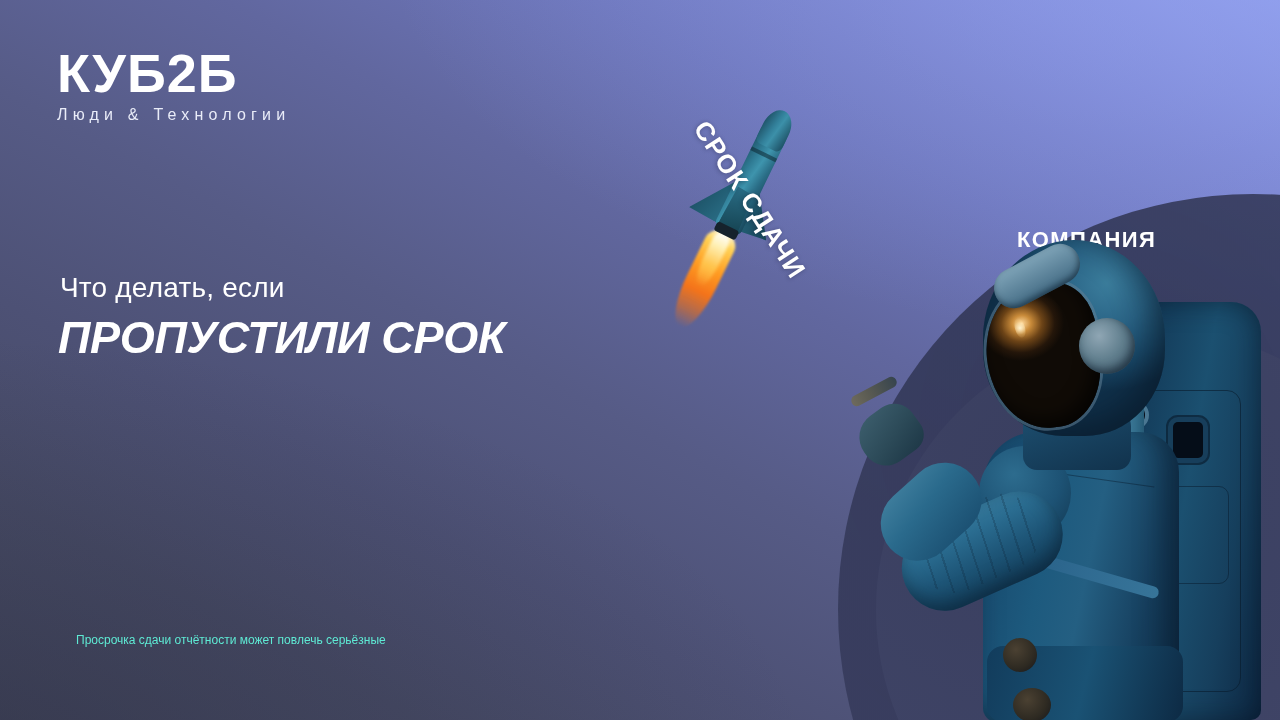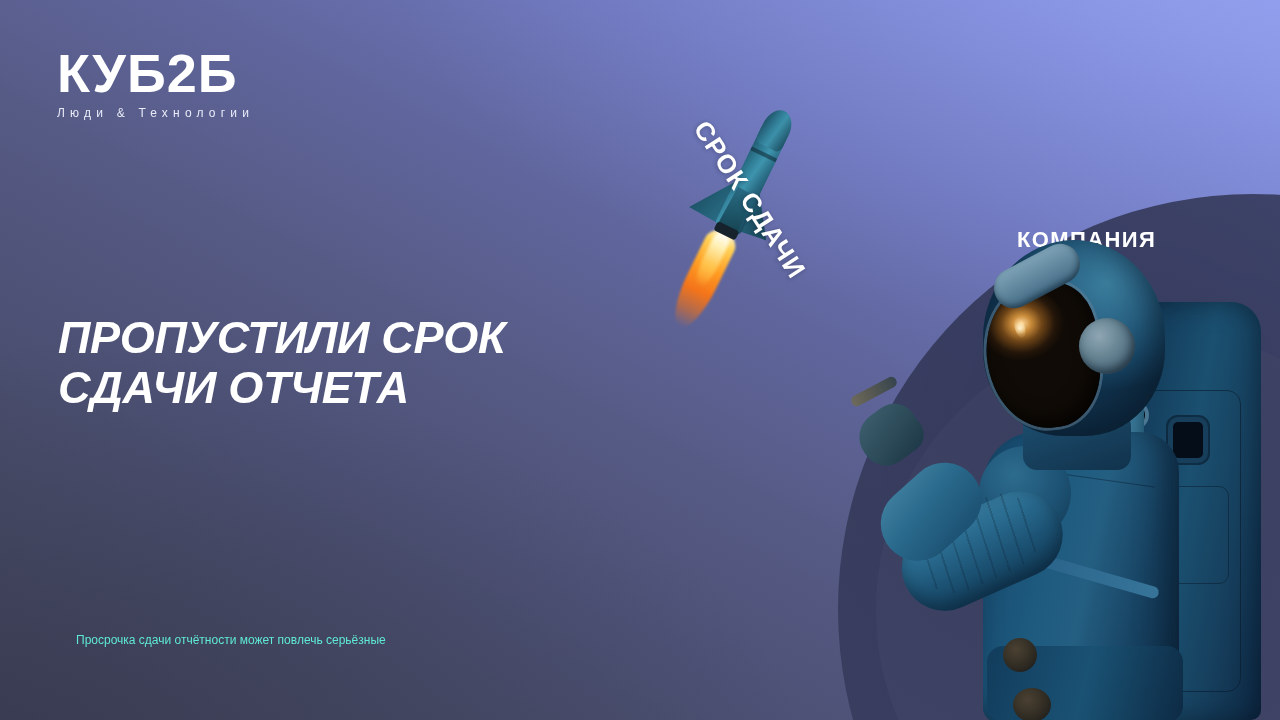--- a/index.html
+++ b/index.html
@@ -44,21 +44,21 @@
     background:radial-gradient(circle at 30% 26%, rgba(58,63,96,.95) 0%, rgba(63,68,102,.9) 60%, rgba(66,71,106,.85) 100%);
   }
 
   
   .logo{position:absolute;left:57px;top:48px;}
   .logo-mark{
     font-size:54px;font-weight:bold;color:#ffffff;letter-spacing:1px;
     line-height:.96;font-family:"Liberation Sans",sans-serif;
   }
   .logo-tag{
-    margin-top:6px;font-size:12px;color:#e9ecf8;letter-spacing:5.2px;
+    margin-top:6px;font-size:16px;color:#e9ecf8;letter-spacing:5.2px;
     font-weight:400;white-space:nowrap;
   }
 
   
   .eyebrow{
     position:absolute;left:60px;top:272px;
     font-size:28px;font-weight:300;color:#ffffff;letter-spacing:.2px;
   }
   .headline{
     position:absolute;left:58px;top:313px;width:700px;
@@ -284,24 +284,24 @@
   <div class="bg-dim"></div>
 
   <div class="circle-outer"></div>
   <div class="circle-inner"></div>
 
   <div class="logo">
     <div class="logo-mark">КУБ2Б</div>
     <div class="logo-tag">Люди &amp; Технологии</div>
   </div>
 
+  <div class="eyebrow">Что делать, если</div>
 
   <div class="headline">
     <div>ПРОПУСТИЛИ СРОК</div>
-    <div>СДАЧИ ОТЧЕТА</div>
   </div>
 
   <div class="subcopy">
     <div>Просрочка сдачи отчётности может повлечь серьёзные</div>
   </div>
 
   <div class="rocket-wrap">
     <div class="rocket-rot">
       <div class="r-flame"></div>
       <div class="r-flame2"></div>

